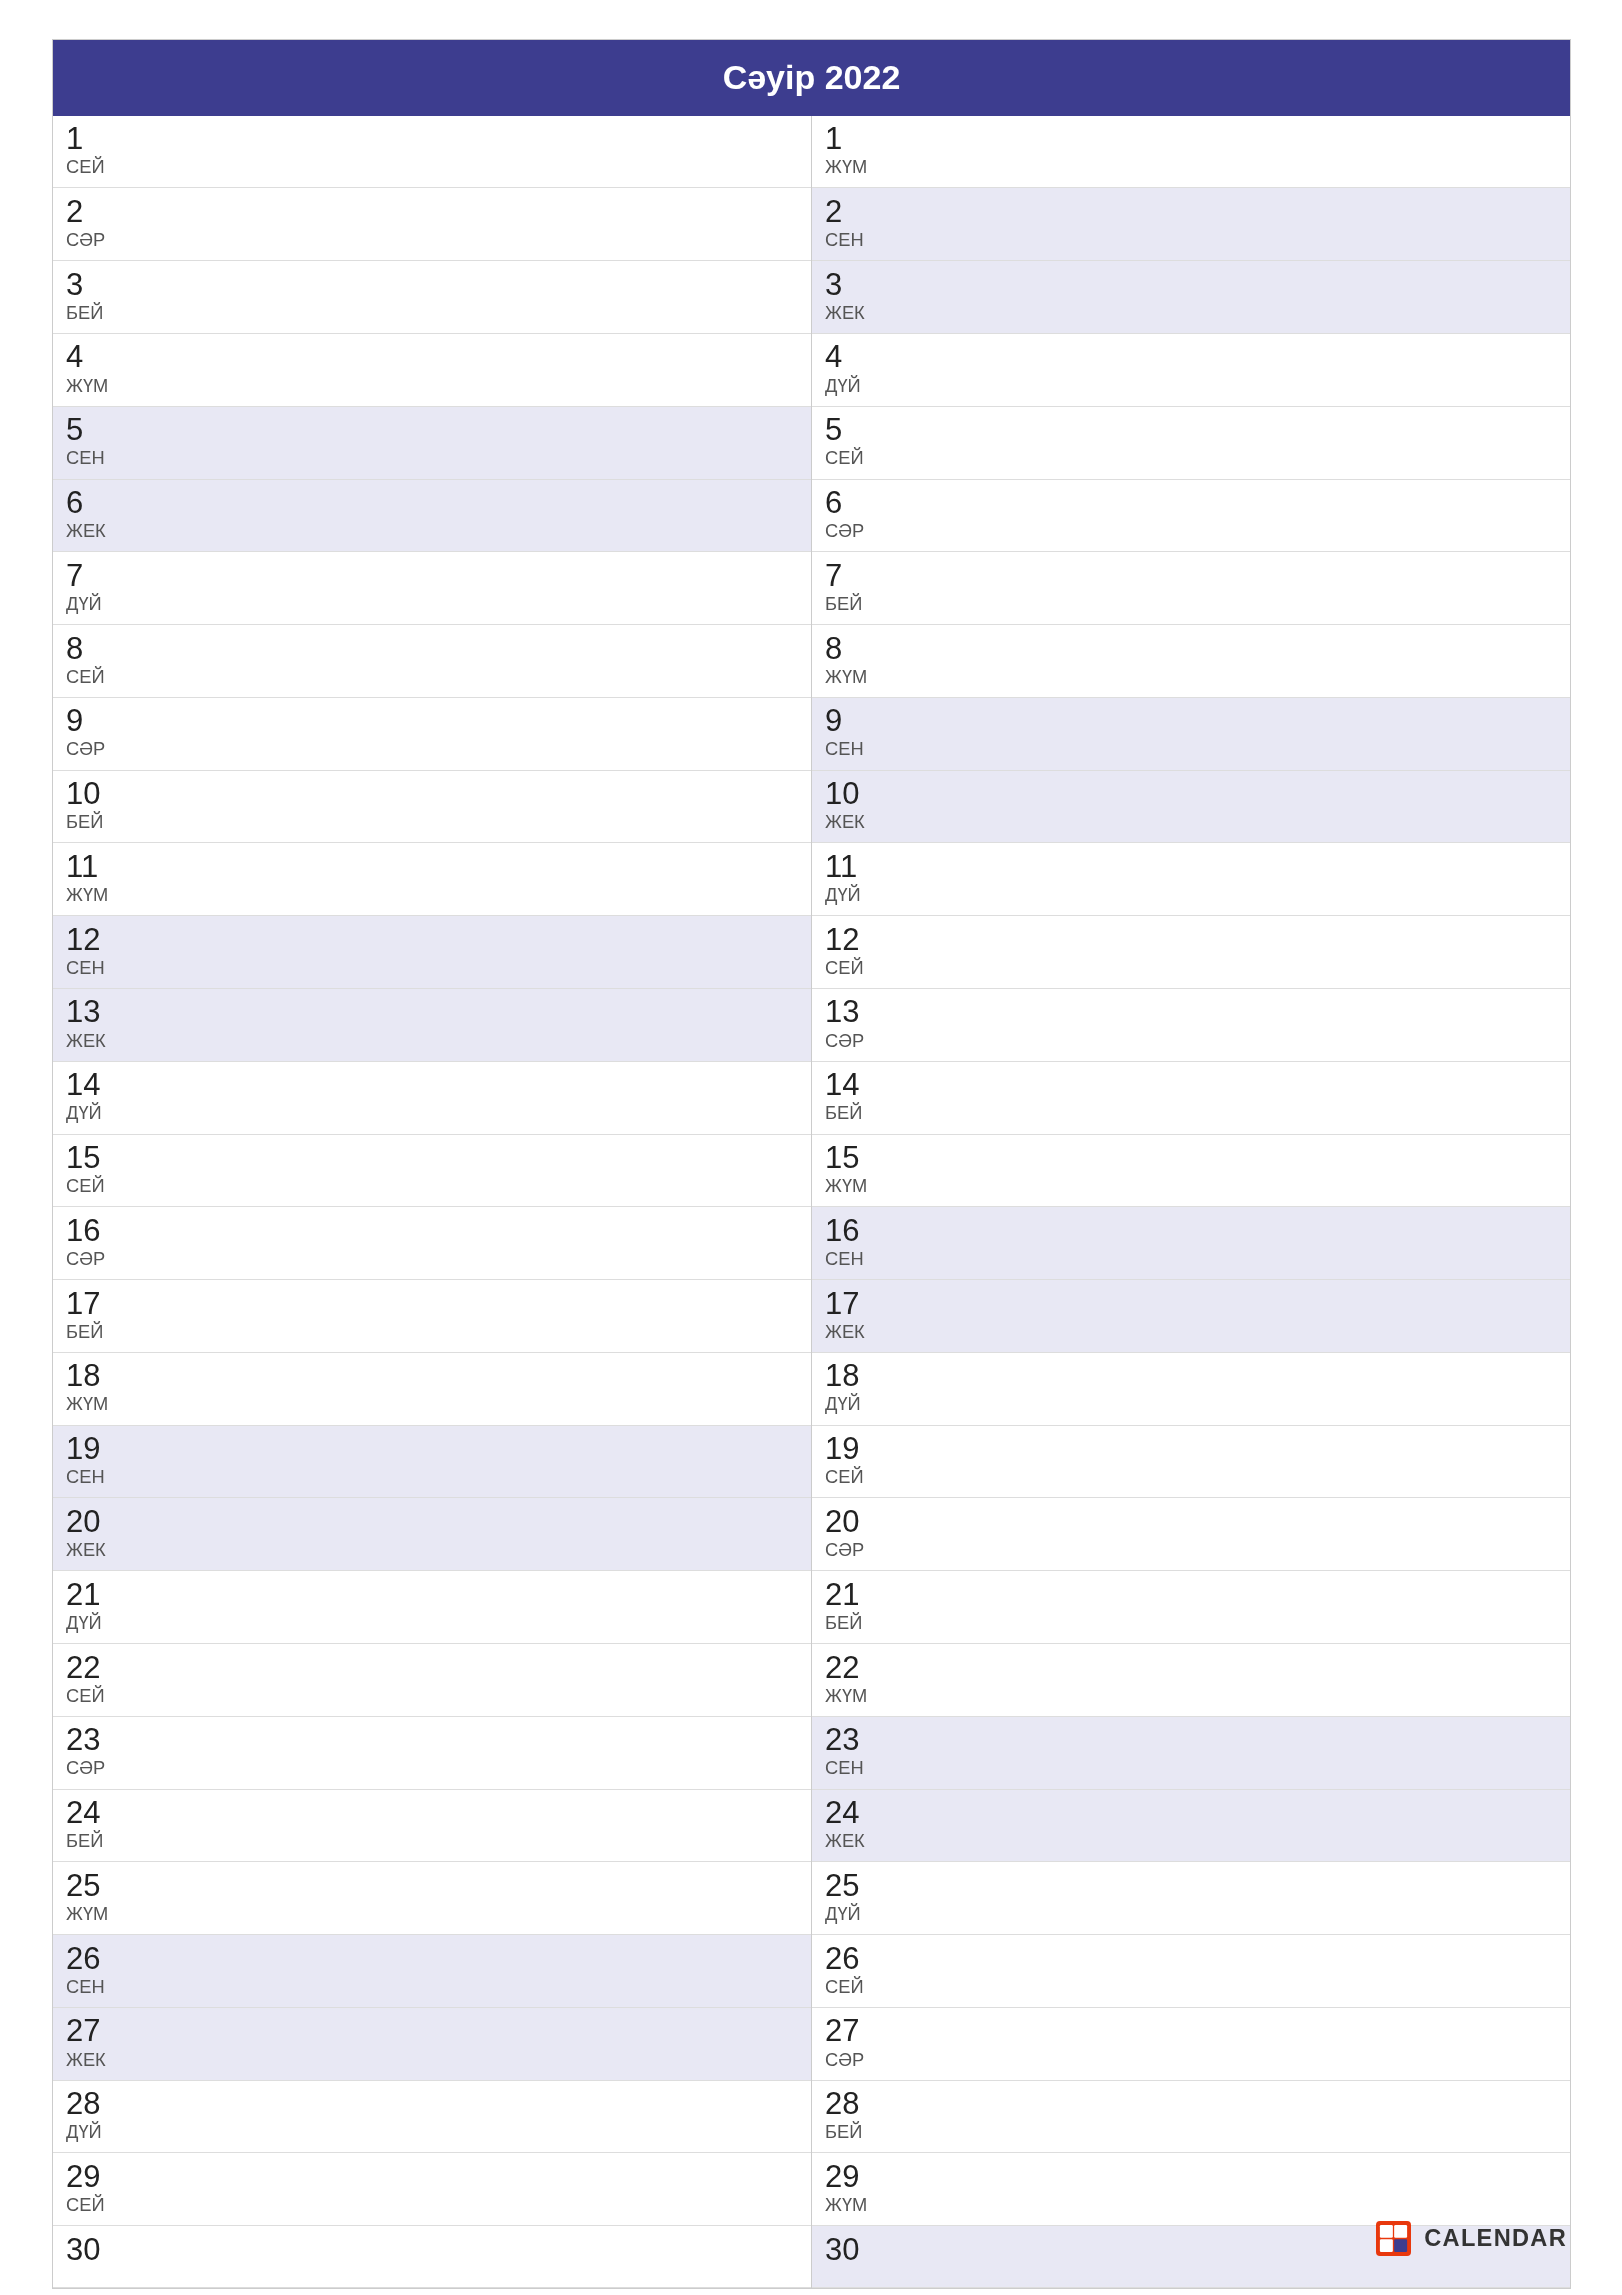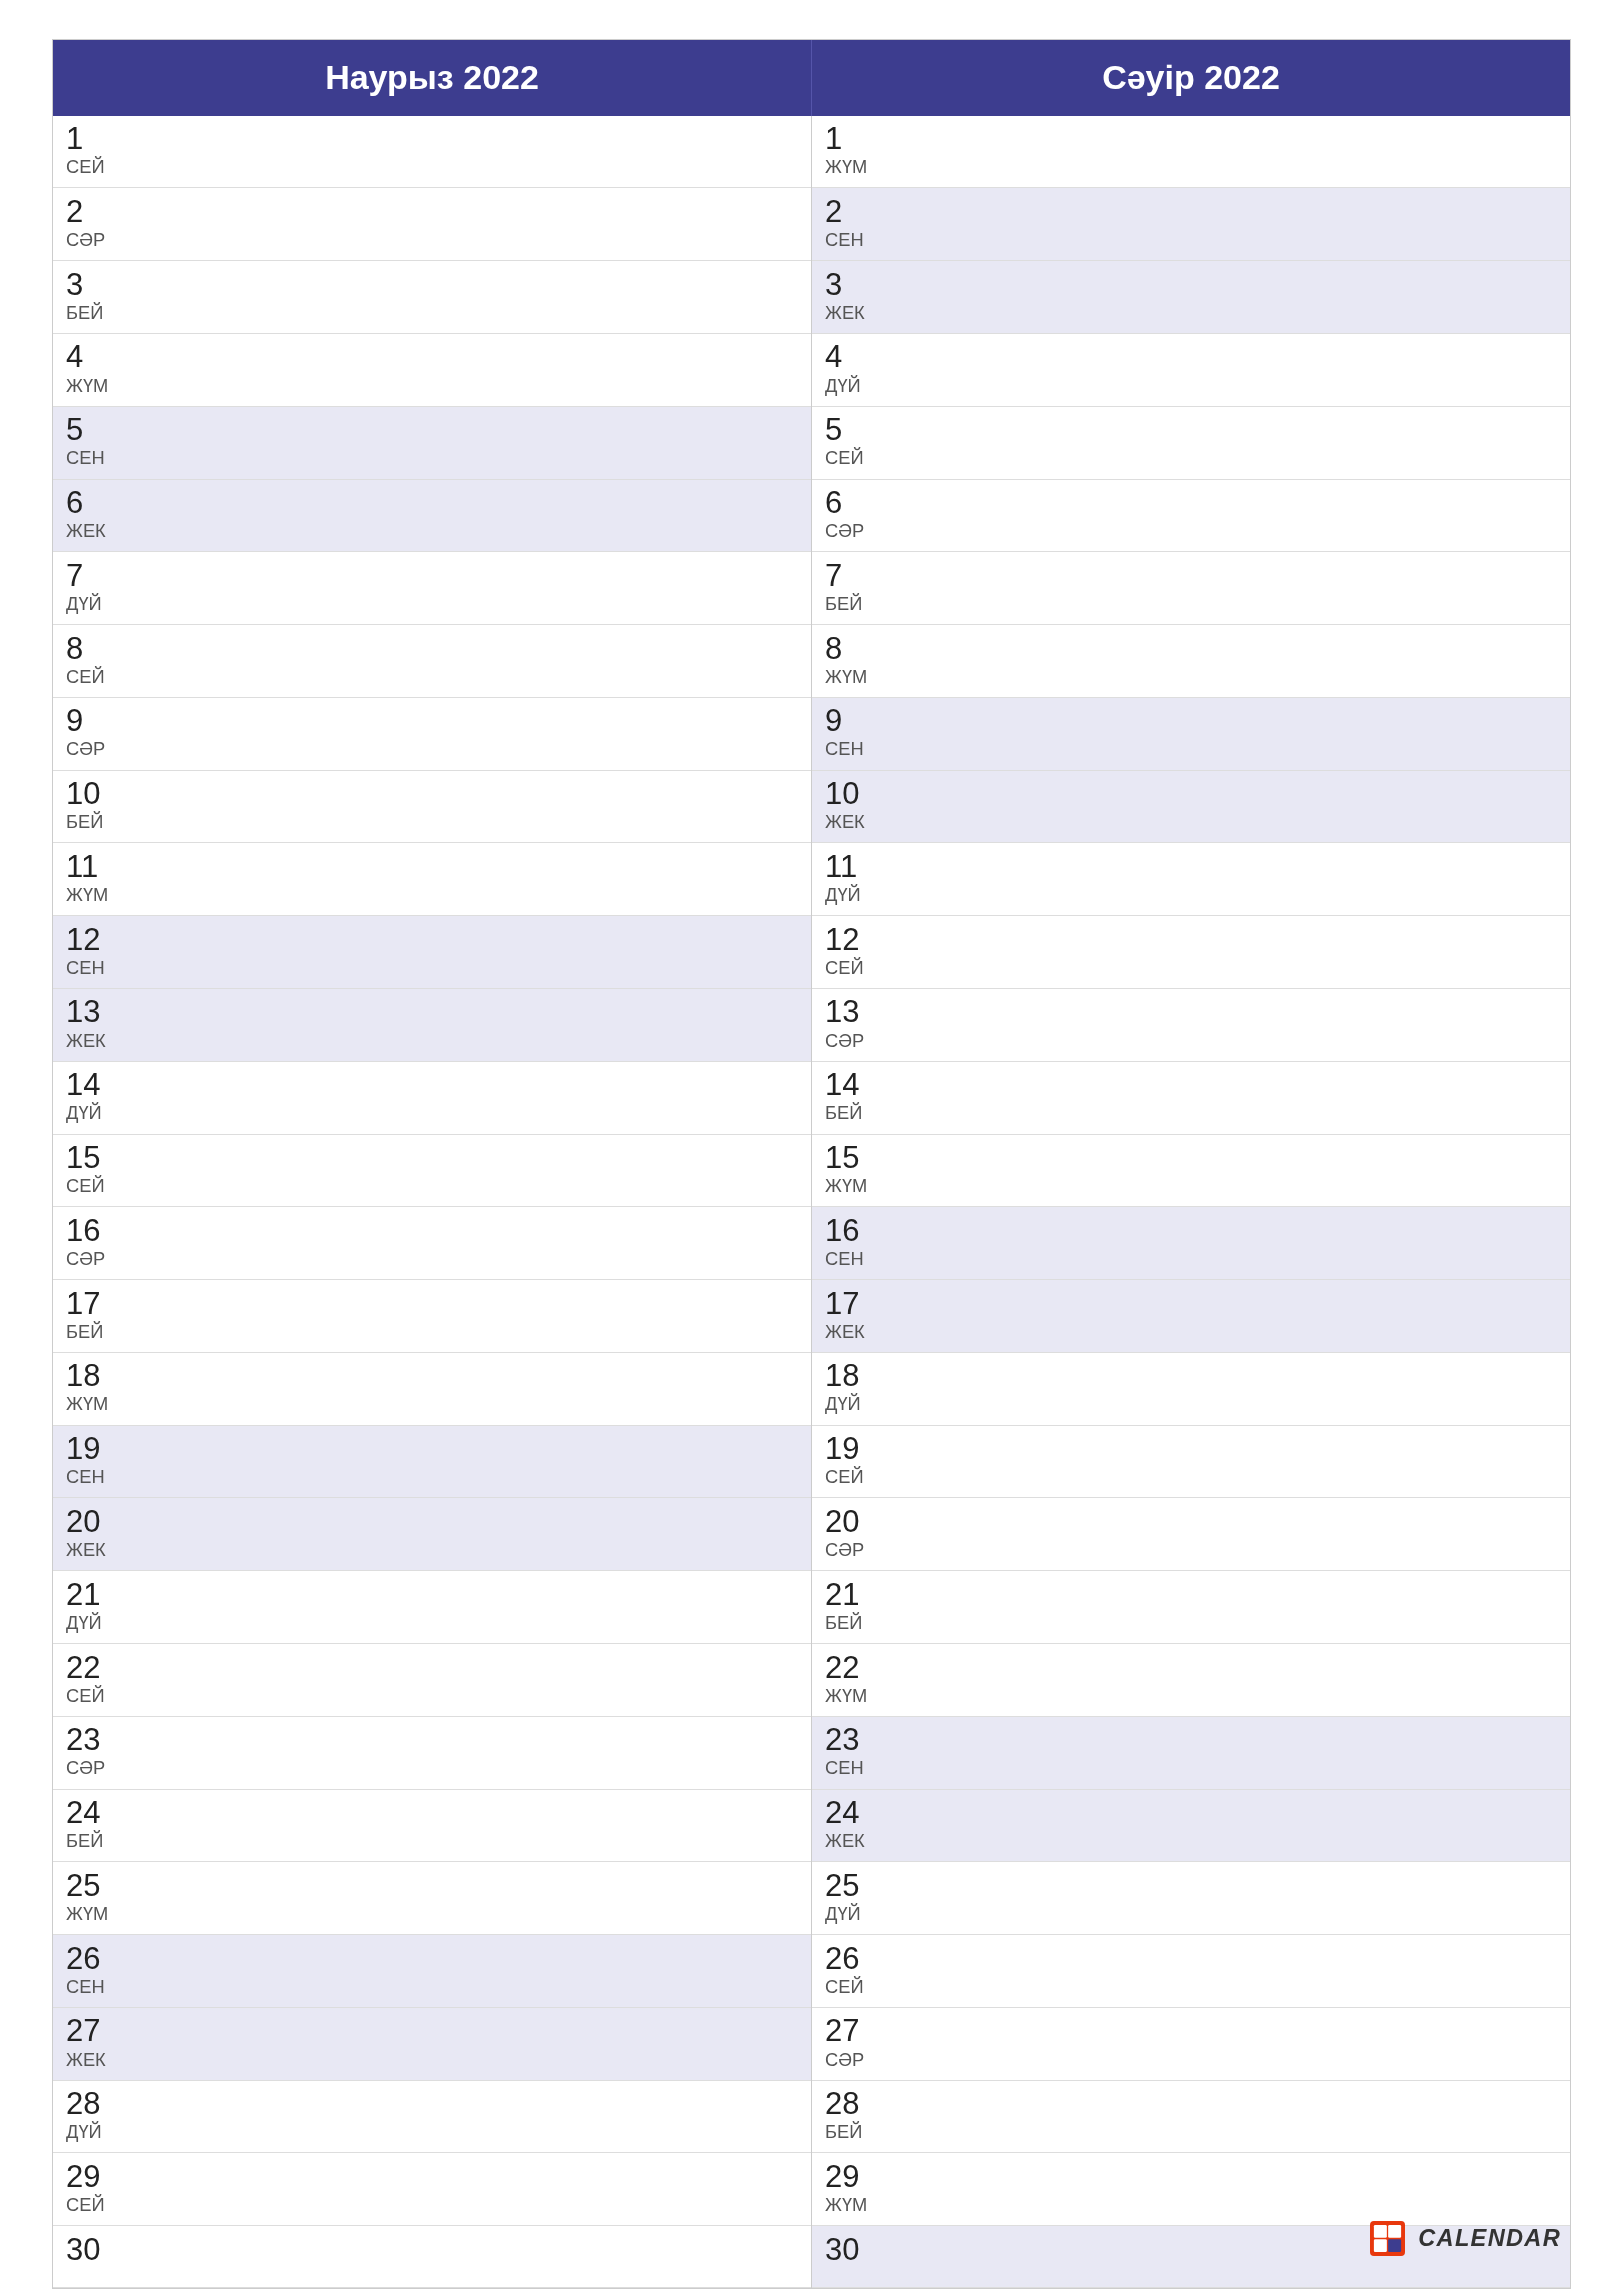--- a/index.html
+++ b/index.html
@@ -72,46 +72,42 @@
       margin-top: 0;
       display: block;
     }
     .day-info {
       display: flex;
       flex-direction: column;
     }
     .logo-area {
       position: absolute;
       bottom: 39px;
-      right: 62px;
+      right: 56px;
       display: flex;
       align-items: center;
       gap: 13px;
-      font-style: italic;
     }
     .logo-icon {
       width: 35px;
       height: 35px;
     }
     .logo-text {
       font-size: 23.6px;
       font-weight: bold;
       color: #333333;
       letter-spacing: 1.3px;
     }
   </style>
 </head>
 <body>
 
 <div class="page">
   <div class="calendar-grid">
     <div class="header-row">
-      <div class="header-cell">
-        <span>Наурыз 2022</span>
-      </div>
       <div class="header-cell">
         <span>Сәуір 2022</span>
       </div>
     </div>
     <div class="days-container">
 
       <div class="month-col" id="month1-col">
           <div class="day-row">
             <div class="day-info">
               <span class="day-number">1</span>

